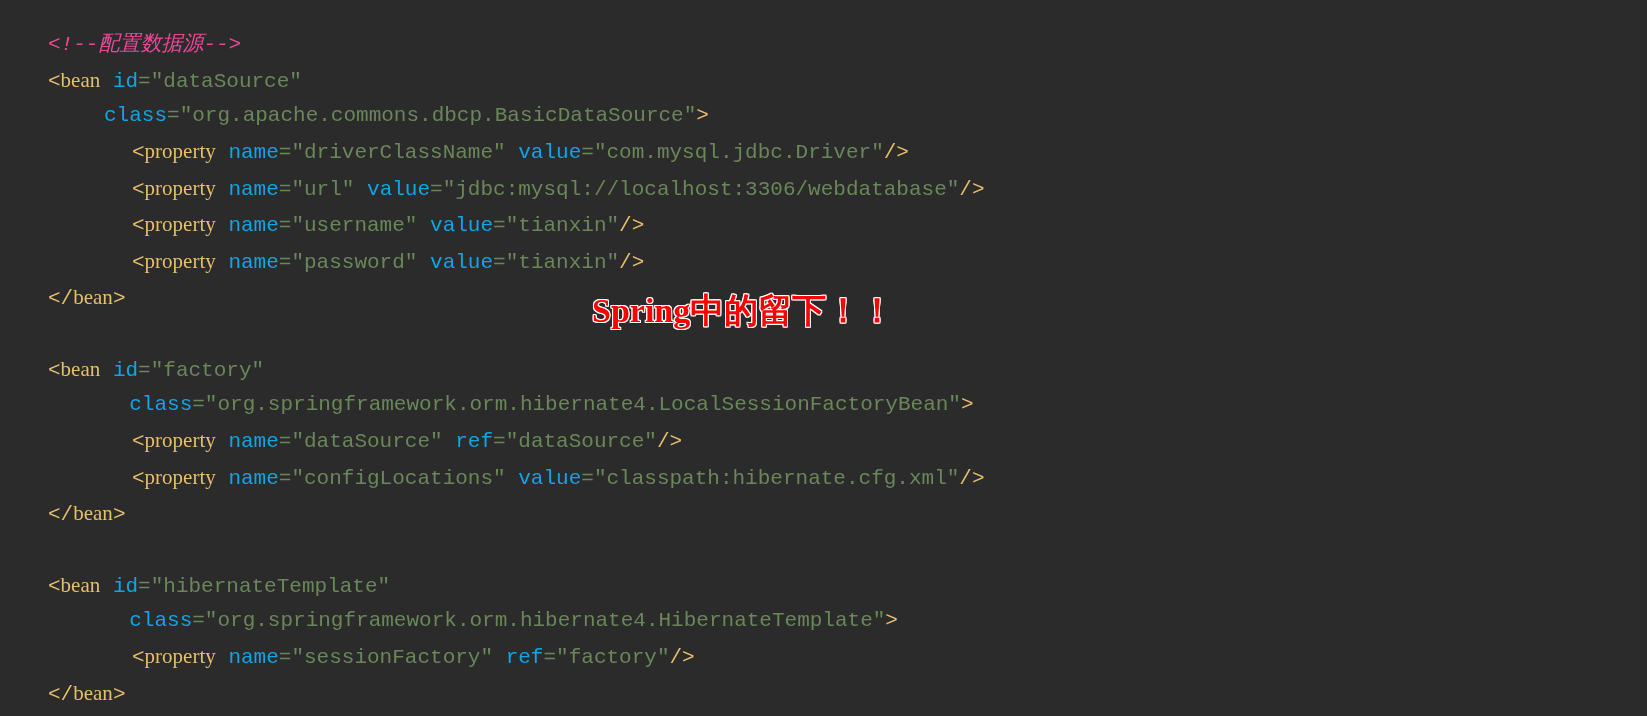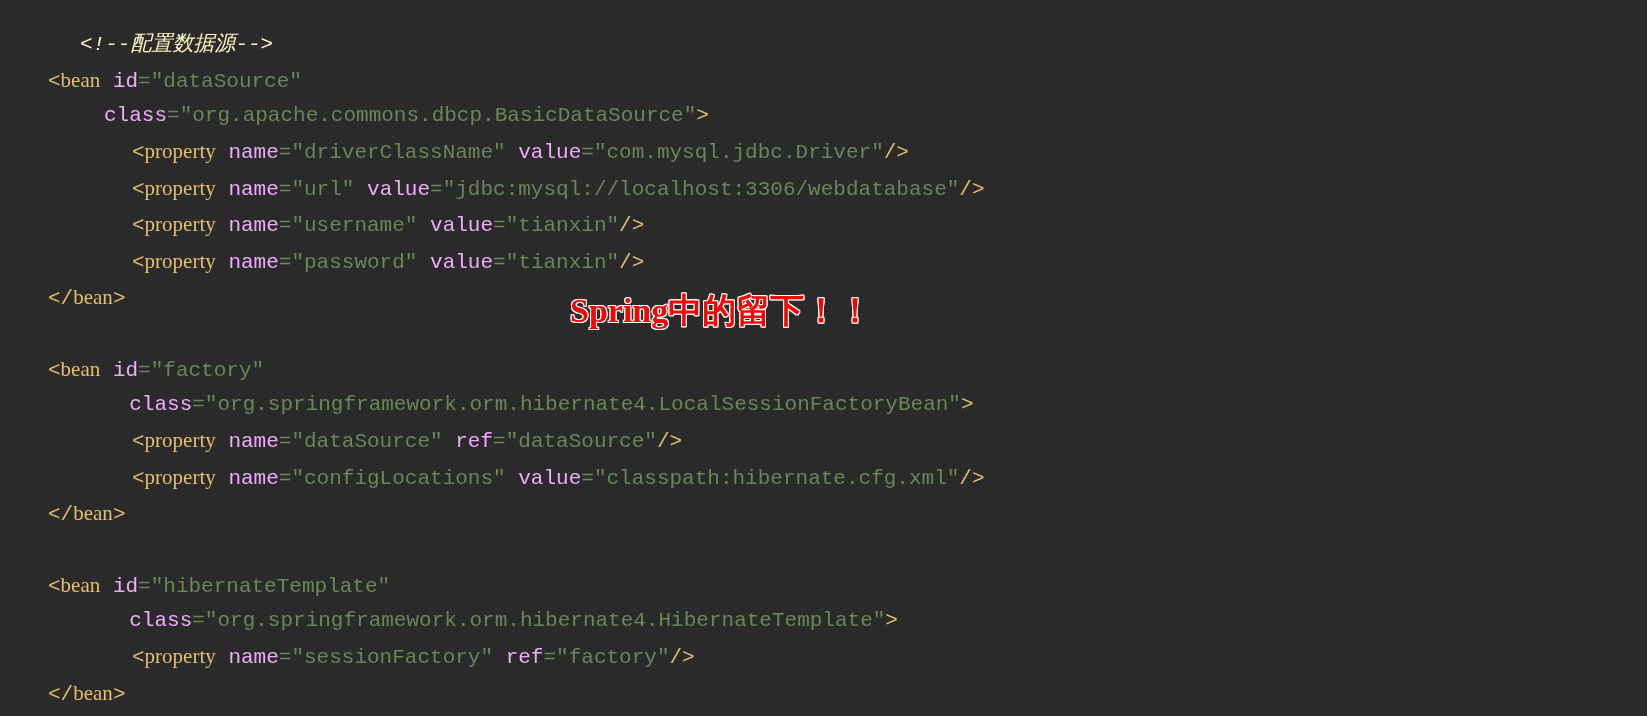--- a/index.html
+++ b/index.html
@@ -8,29 +8,29 @@
     background: #2b2b2b;
     font-family: "Consolas", "Monaco", "Courier New", monospace;
     font-size: 21px;
     line-height: 1.65;
     color: #a9b7c6;
     position: relative;
   }
   .line { white-space: pre; }
   .indent1 { padding-left: 56px; }
   .indent2 { padding-left: 84px; }
-  .comment { color: #fef9c3; font-style: italic; margin-left: 32px; }
+  .comment { color: #ec4899; font-style: italic; }
   .bracket { color: #e8bf6a; }
   .tag { color: #e8bf6a; font-family: Liberation Serif, serif; }
-  .attr-name { color: #f0abfc; }
+  .attr-name { color: #0ea5e9; }
   .attr-val { color: #6a8759; }
   .annotation {
     position: absolute;
     top: 283px;
-    left: 570px;
+    left: 592px;
     font-family: "SimSun", "宋体", serif;
     font-size: 34px;
     font-weight: bold;
     color: #ff0000;
     text-shadow:
       -1px -1px 0 #fff,
        1px -1px 0 #fff,
       -1px  1px 0 #fff,
        1px  1px 0 #fff,
        0 -1px 0 #fff,

